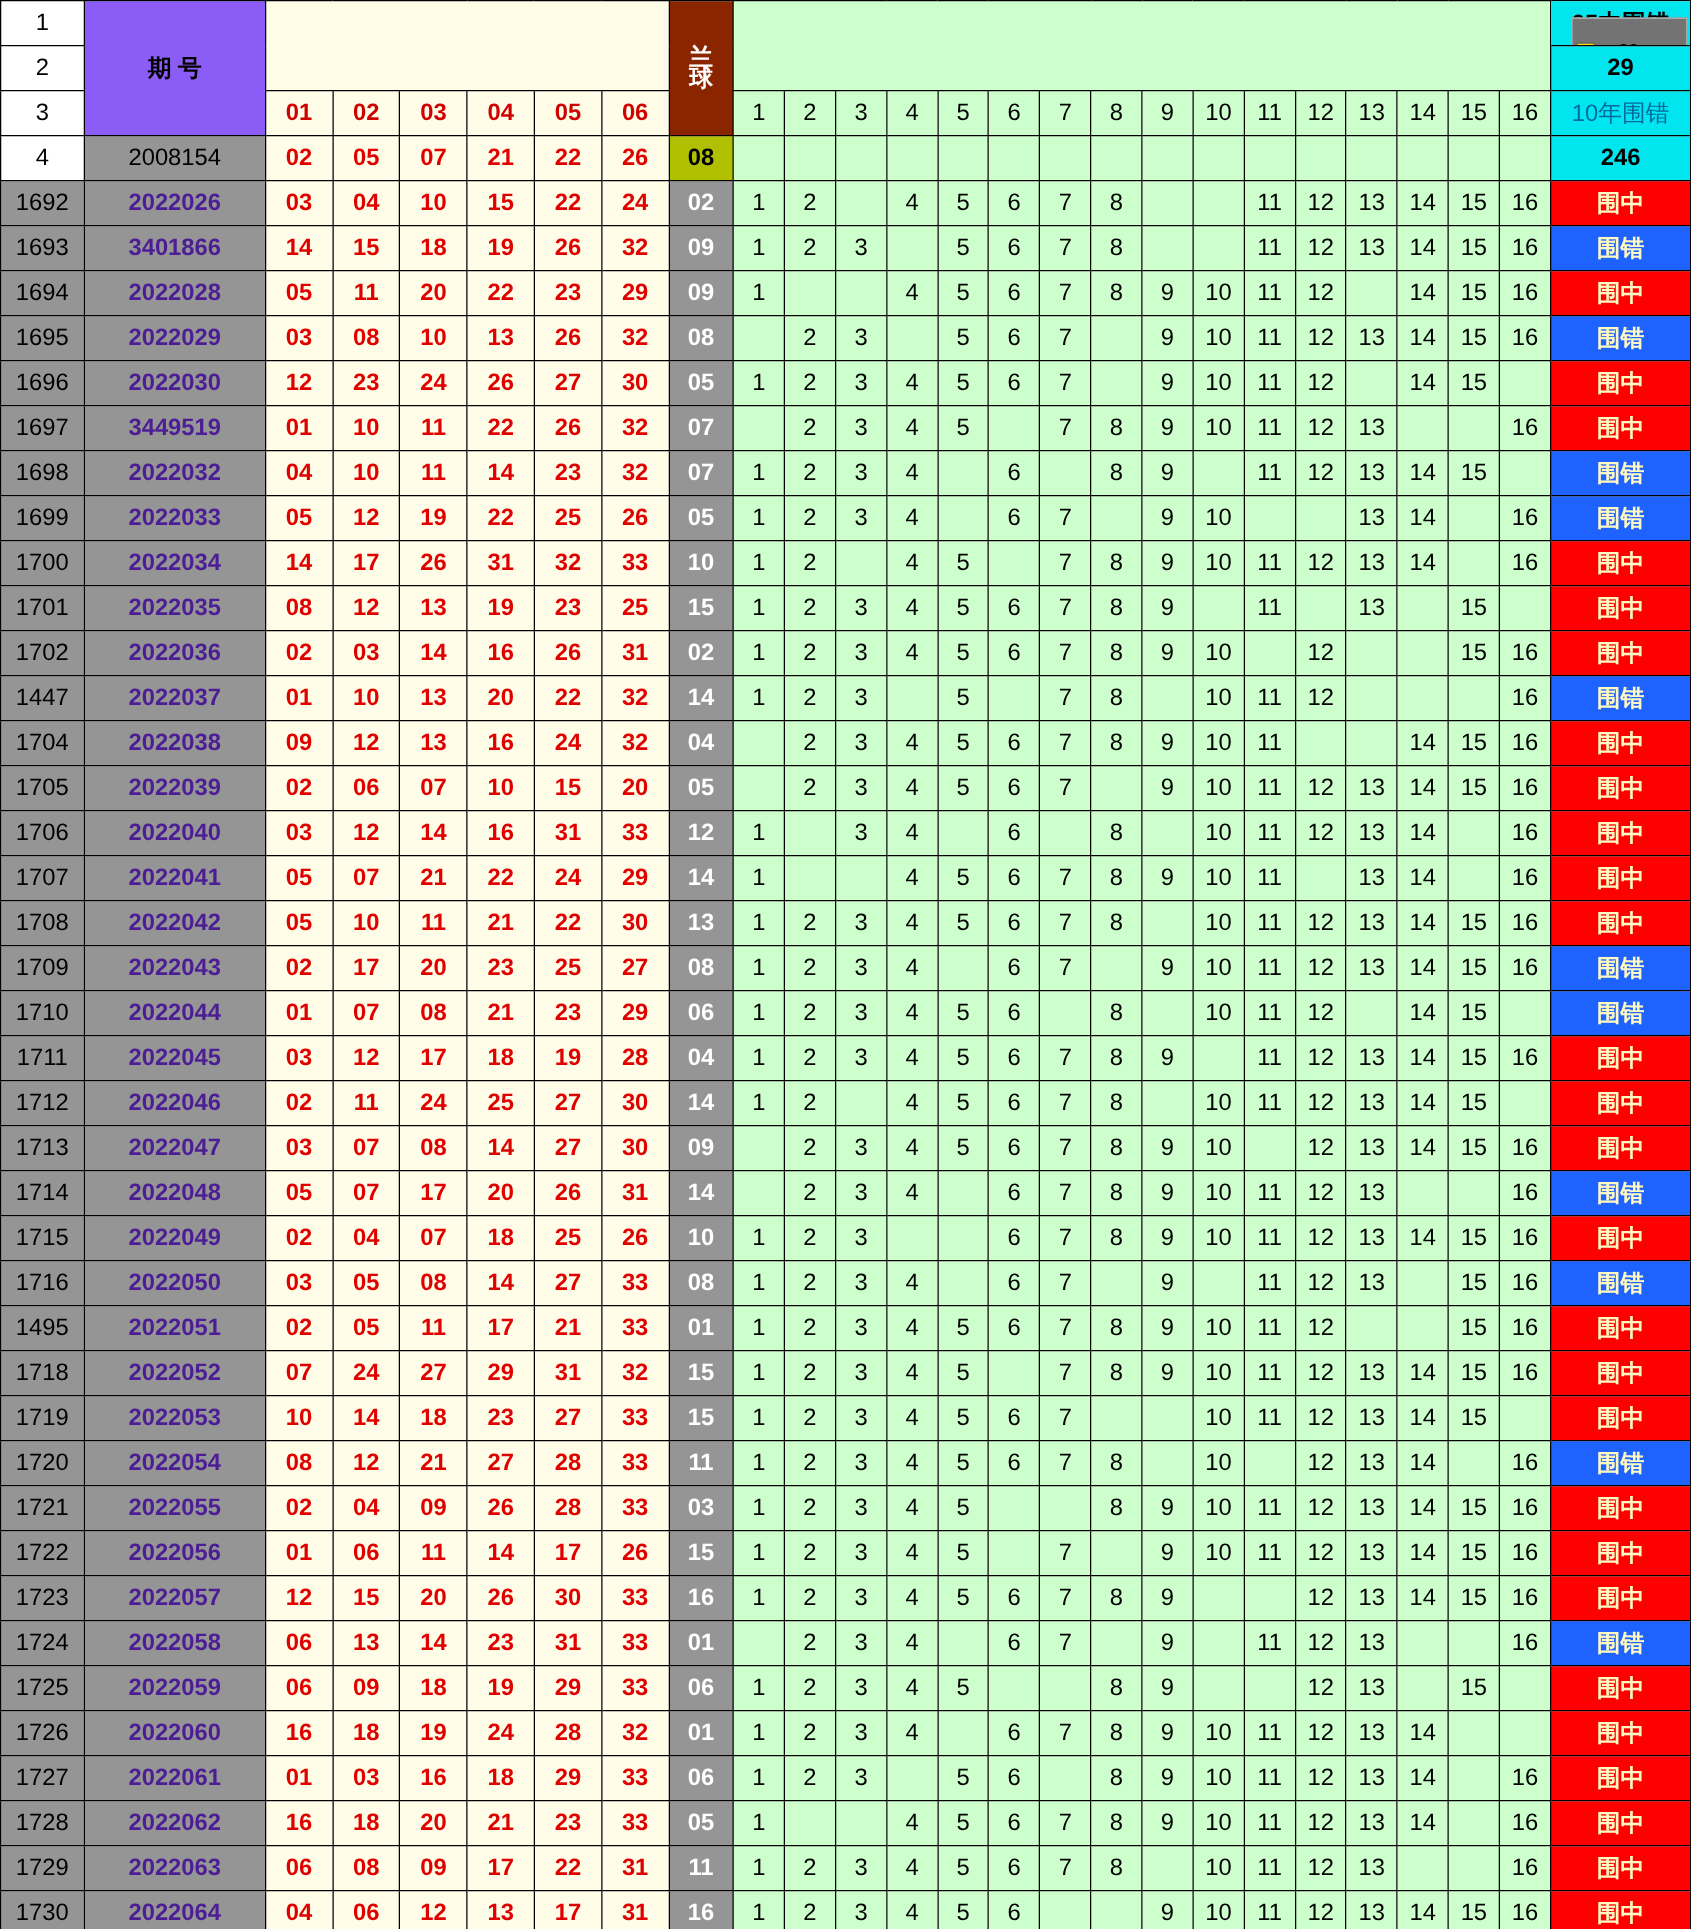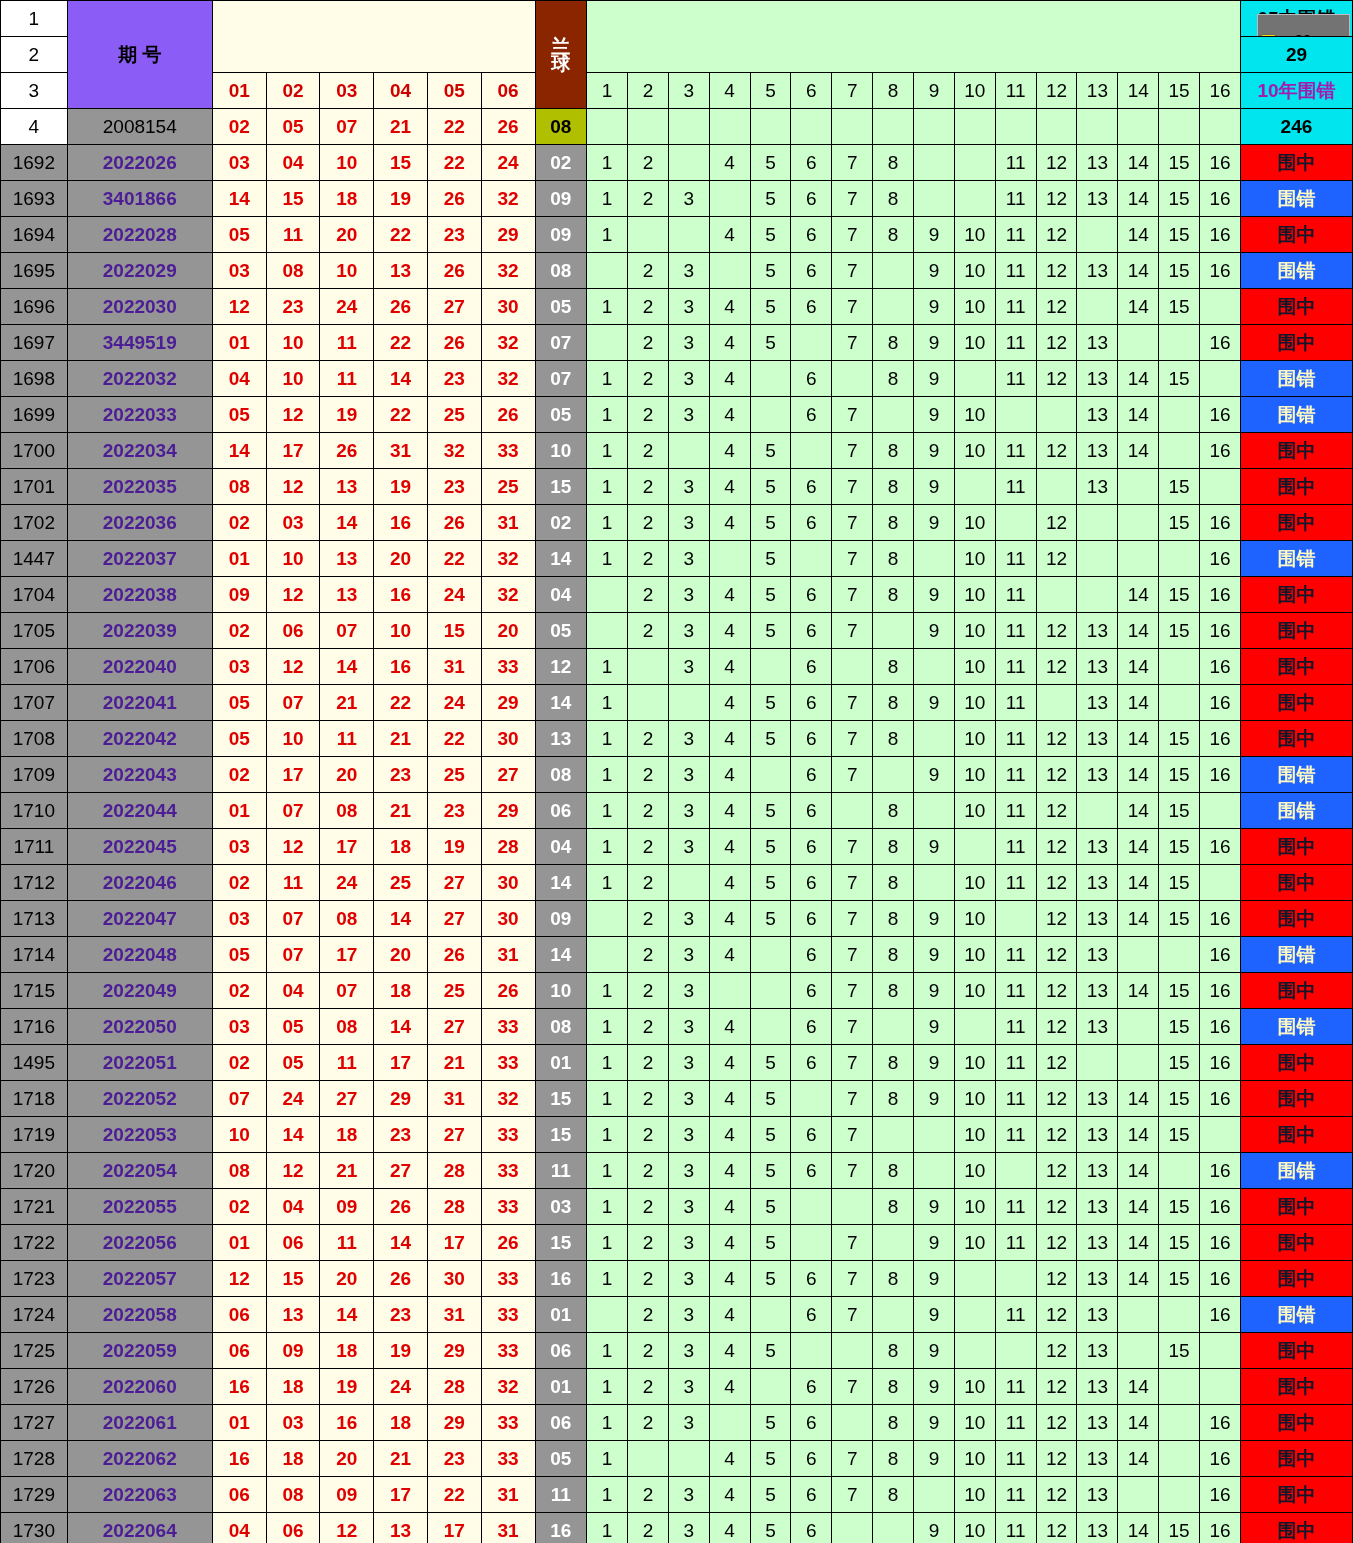--- a/index.html
+++ b/index.html
@@ -20,24 +20,24 @@
   .issue-head{background:#8b5cf6;font-weight:bold;font-size:24px;}
   .issue-sample{background:#959595;color:#000;font-size:20px;}
   .redhead{background:#fffde7;color:#d00000;font-weight:bold;font-size:19px;}
   .redcell{background:#fffde7;color:#e00000;font-weight:bold;font-size:20px;}
   .blank-yellow{background:#fffde7;}
   .bluehead{background:#8b2500;color:#fff;font-weight:bold;font-size:17px;line-height:17px;}
   .bluecell{background:#959595;color:#fff;font-weight:bold;font-size:20px;}
   .bluesample{background:#b0c000;color:#000;font-weight:bold;font-size:20px;}
   .numhead{background:#ccffcc;color:#000;font-size:19px;}
   .numcell{background:#ccffcc;color:#000;font-size:19px;}
-  .res-hit{background:#ff0000;color:#0f172a;font-weight:bold;font-size:20px;}
+  .res-hit{background:#ff0000;color:#fef9c3;font-weight:bold;font-size:20px;}
   .res-miss{background:#1e62ff;color:#fef9c3;font-weight:bold;font-size:20px;margin-top:48px;}
   .res-head{background:#00e5ee;color:#000;font-weight:bold;font-size:20px;}
-  .res-label{background:#00e5ee;color:#a21caf;font-weight:bold;font-size:18px;}
+  .res-label{background:#00e5ee;color:#0369a1;font-weight:normal;font-size:18px;}
   .logo-cell{background:#00e5ee;padding:0;position:relative;}
   .logo-chip{display:inline-block;width:13px;height:13px;background:#ffe000;border:1px solid #666;margin-right:3px;border-radius:2px;}
   .logo-text{font-size:17px;color:#000;font-family:"Liberation Serif", serif;font-weight:bold;}
   .topcut{background:#00e5ee;color:#000;font-size:17px;font-weight:bold;overflow:hidden;}
 </style>
 </head>
 <body>
 
 <table class="lottery">
   <colgroup>

